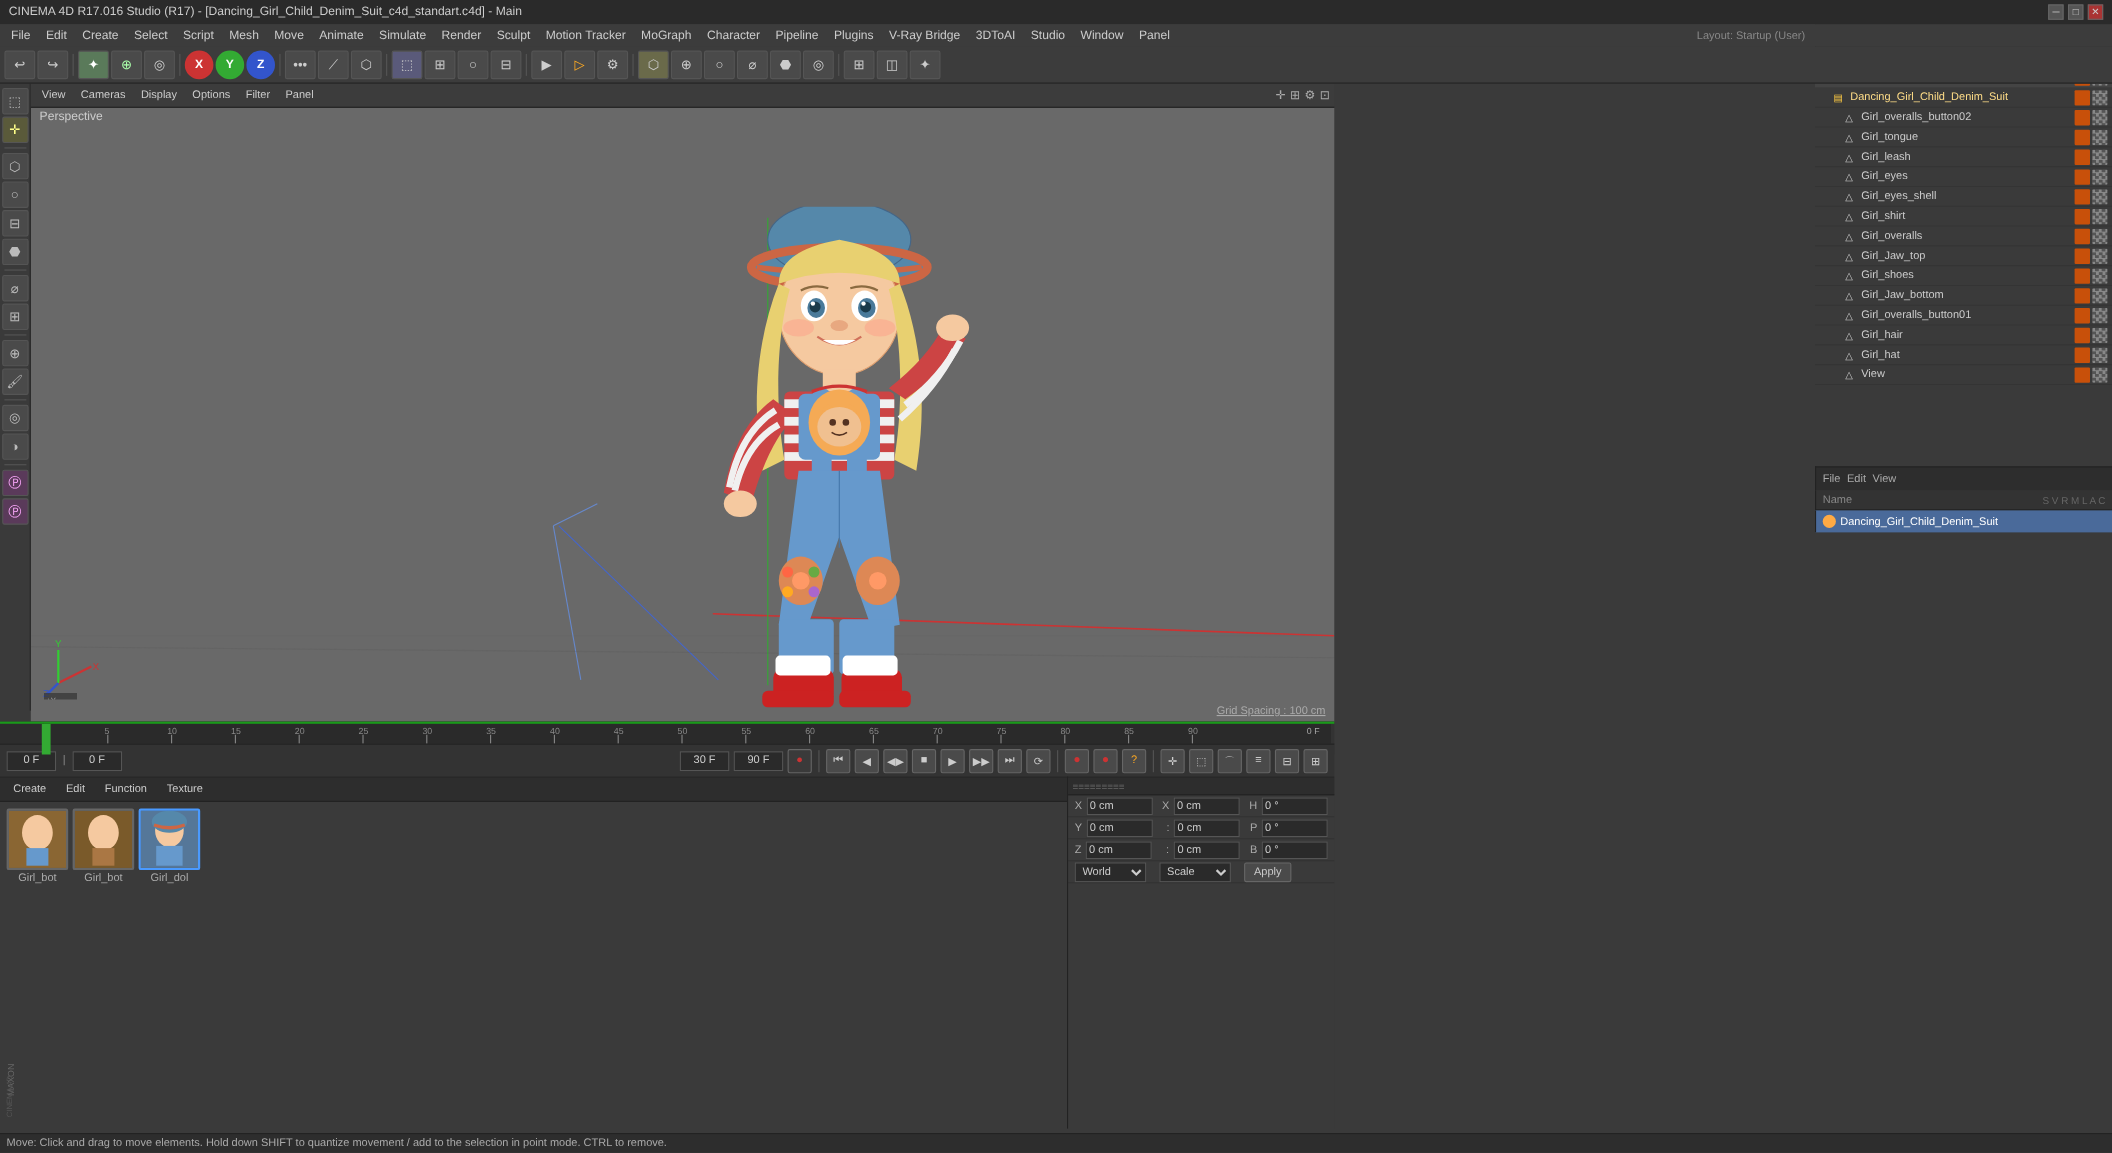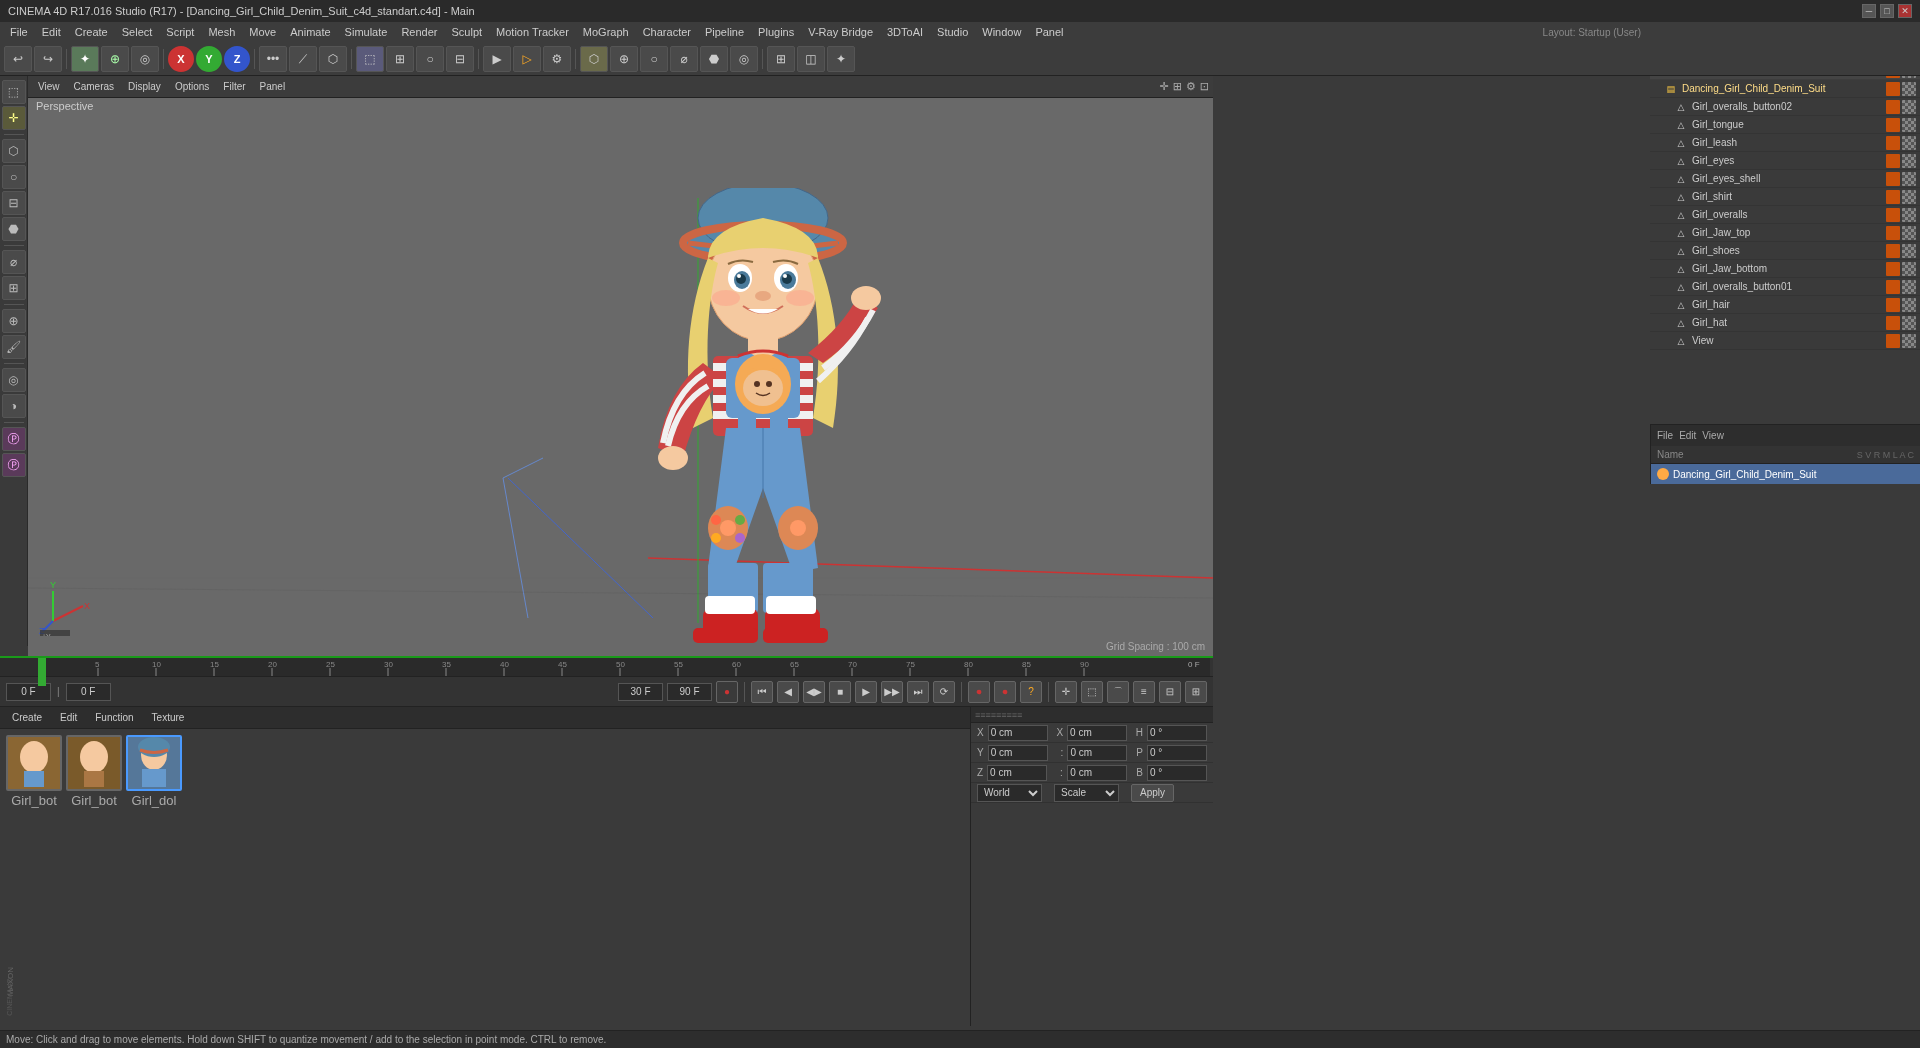--- a/index.html
+++ b/index.html
@@ -188,20 +188,21 @@
     }
 
     
     #grid-spacing {
       position: absolute;
       bottom: 4px;
       right: 8px;
       font-size: 10px;
       color: #aaa;
       z-index: 60;
+      text-decoration: underline;
     }
 
     #right-panel-header {
       height: 22px;
       background: #2d2d2d;
       display: flex;
       align-items: center;
       padding: 0 6px;
       gap: 4px;
       border-bottom: 1px solid #222;
@@ -352,21 +353,21 @@
     .thumbnail-img {
       width: 56px; height: 56px;
       border: 2px solid #666;
       border-radius: 2px;
       background: #555;
       overflow: hidden;
       display: flex; align-items: center; justify-content: center;
     }
     .thumbnail-img.selected { border-color: #4a9aff; }
     .thumbnail-label {
-      font-size: 13px;
+      font-size: 10px;
       color: #aaa;
       text-align: left;
       max-width: 60px;
     }
 
     
     #properties-panel {
       position: absolute;
       top: 706px;
       left: 970px;

